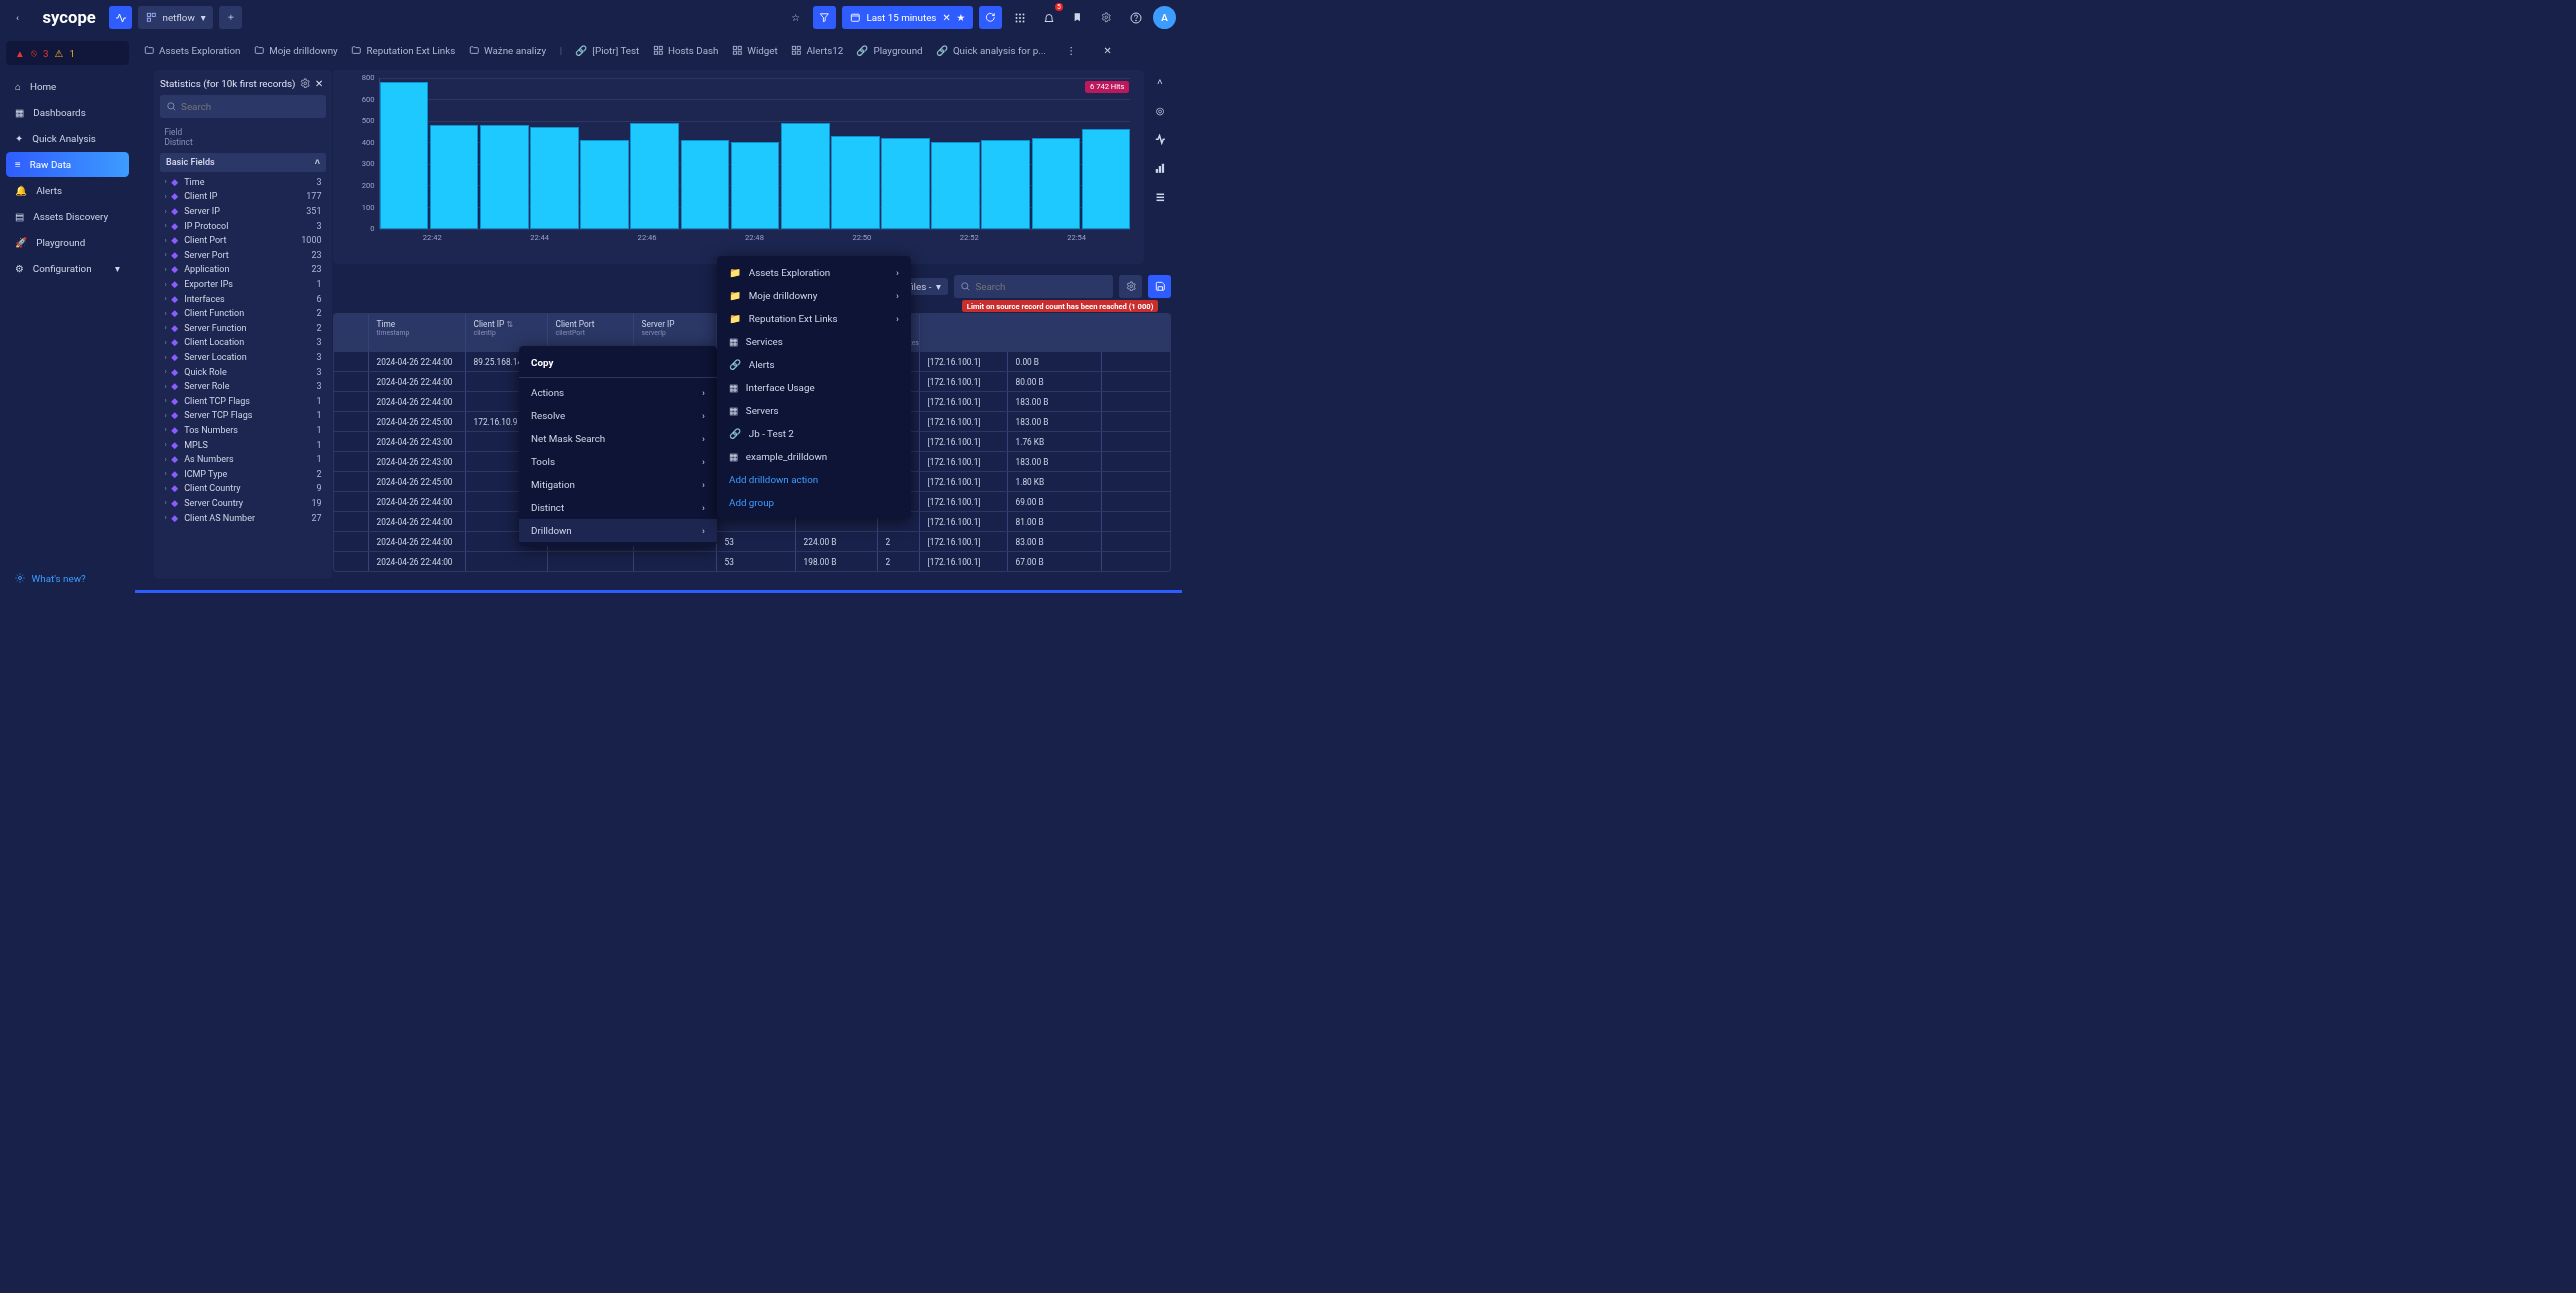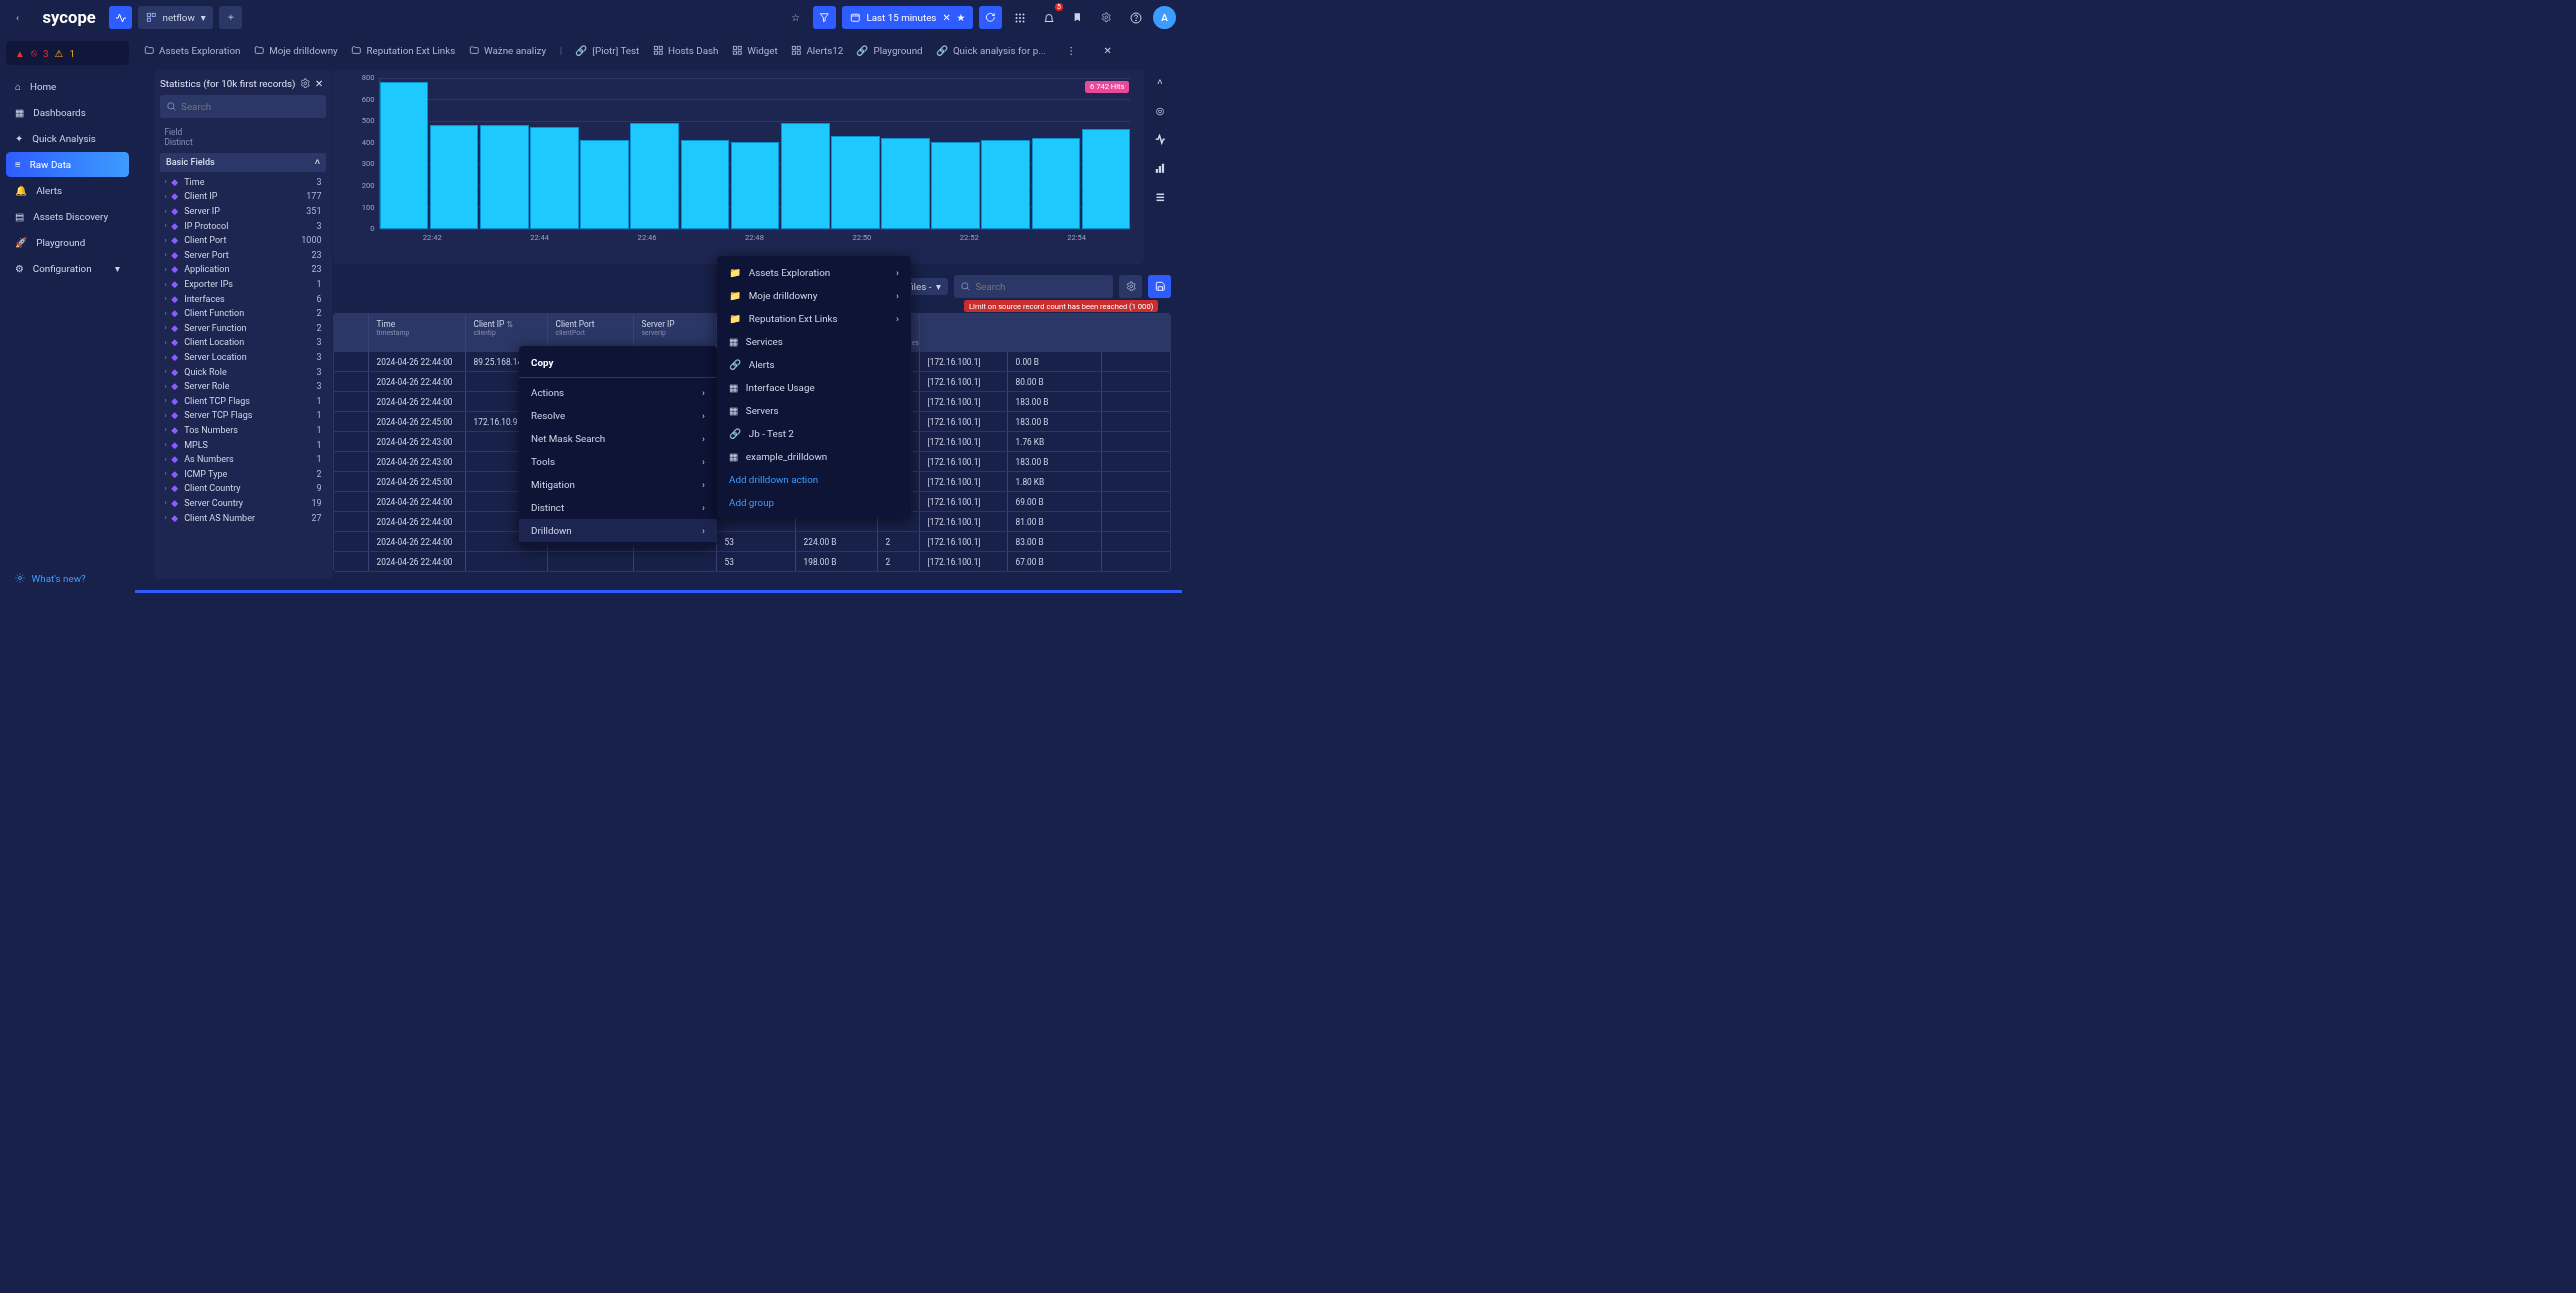--- a/index.html
+++ b/index.html
@@ -39,29 +39,29 @@
 .field-row .name { flex:1; }
 .field-row .dist { color:#aeb7d4; }
 
 .chart-panel { position:absolute; left:333px; top:70px; right:38px; height:194px; background:#1d2651; border-radius:4.5px; padding:7.6px 13.6px 4.5px; }
 .chart-area { position:relative; height:151px; margin-left:32px; border-left:0.8px solid #3a4470; }
 .ytick { position:absolute; left:-32px; font-size:7.6px; color:#9aa3c6; width:27px; text-align:right; }
 .gridline { position:absolute; left:0; right:0; border-top:0.8px solid #2d3760; }
 .bars { position:absolute; left:0; right:0; bottom:0; top:0; display:flex; align-items:flex-end; gap:1.5px; }
 .bar { flex:1; background:#1ec9ff; border:0.8px solid #0a8fcf; }
 .xlabels { display:flex; margin-left:32px; margin-top:4.5px; font-size:7.6px; color:#9aa3c6; justify-content:space-around; }
-.hits { position:absolute; top:10.6px; right:15px; background:#ec4899; color:#fff; font-size:7.6px; padding:1.5px 4.5px; border-radius:2.3px; }
+.hits { position:absolute; top:10.6px; right:15px; background:#be185d; color:#fff; font-size:7.6px; padding:1.5px 4.5px; border-radius:2.3px; }
 .chart-tools { position:absolute; right:10.6px; top:70px; width:23px; display:flex; flex-direction:column; gap:6px; }
 
 .table-panel { position:absolute; left:333px; top:271px; right:10.6px; bottom:9px; background:#18214a; }
 .table-toolbar { display:flex; align-items:center; gap:6px; justify-content:flex-end; height:30px; }
 .profiles-pill { background:#2b3766; border-radius:3px; padding:3px 7.6px; display:flex; align-items:center; gap:4.5px; }
 .tsearch { background:#2b3766; border-radius:3px; height:23px; display:flex; align-items:center; padding:0 6px; gap:4.5px; width:159px; }
 .tsearch input { background:none; border:none; outline:none; color:#cfd5e8; flex:1; font-size:9.8px; }
-.limit-badge { position:absolute; right:13.6px; top:29px; background:#c92d2d; color:#fff; font-size:7.6px; padding:1.5px 4.5px; border-radius:2.3px; z-index:5; }
+.limit-badge { position:absolute; right:13.6px; top:29px; background:#c92d2d; color:#fff; font-size:7.6px; padding:1.5px 4.5px; border-radius:2.3px; z-index:5;font-weight:bold; }
 .grid { margin-top:12px; border:0.8px solid #2d3760; border-radius:3px; overflow:hidden; }
 .ghead { display:flex; background:#2b3766; }
 .gcell { padding:4.5px 7.6px; border-right:0.8px solid #384278; font-size:8.3px; }
 .ghead .gcell .sub { display:block; font-size:6.8px; color:#8891b5; }
 .grow { display:flex; border-top:0.8px solid #2d3760; }
 .grow .gcell { font-size:8.3px; color:#cfd5e8; }
 .c0{width:35px} .c1{width:97px} .c2{width:82px} .c3{width:86px} .c4{width:83px} .c5{width:79px} .c6{width:82px} .c7{width:42px} .c8{width:88px} .c9{width:94px}
 
 .ctx-menu { position:absolute; background:#0e1436; border-radius:4.5px; box-shadow:0 3px 15px rgba(0,0,0,.6); z-index:20; padding:4.5px 0; font-size:9.8px; }
 .ctx-menu .item { padding:6px 12px; display:flex; align-items:center; justify-content:space-between; cursor:pointer; color:#cfd5e8; }

